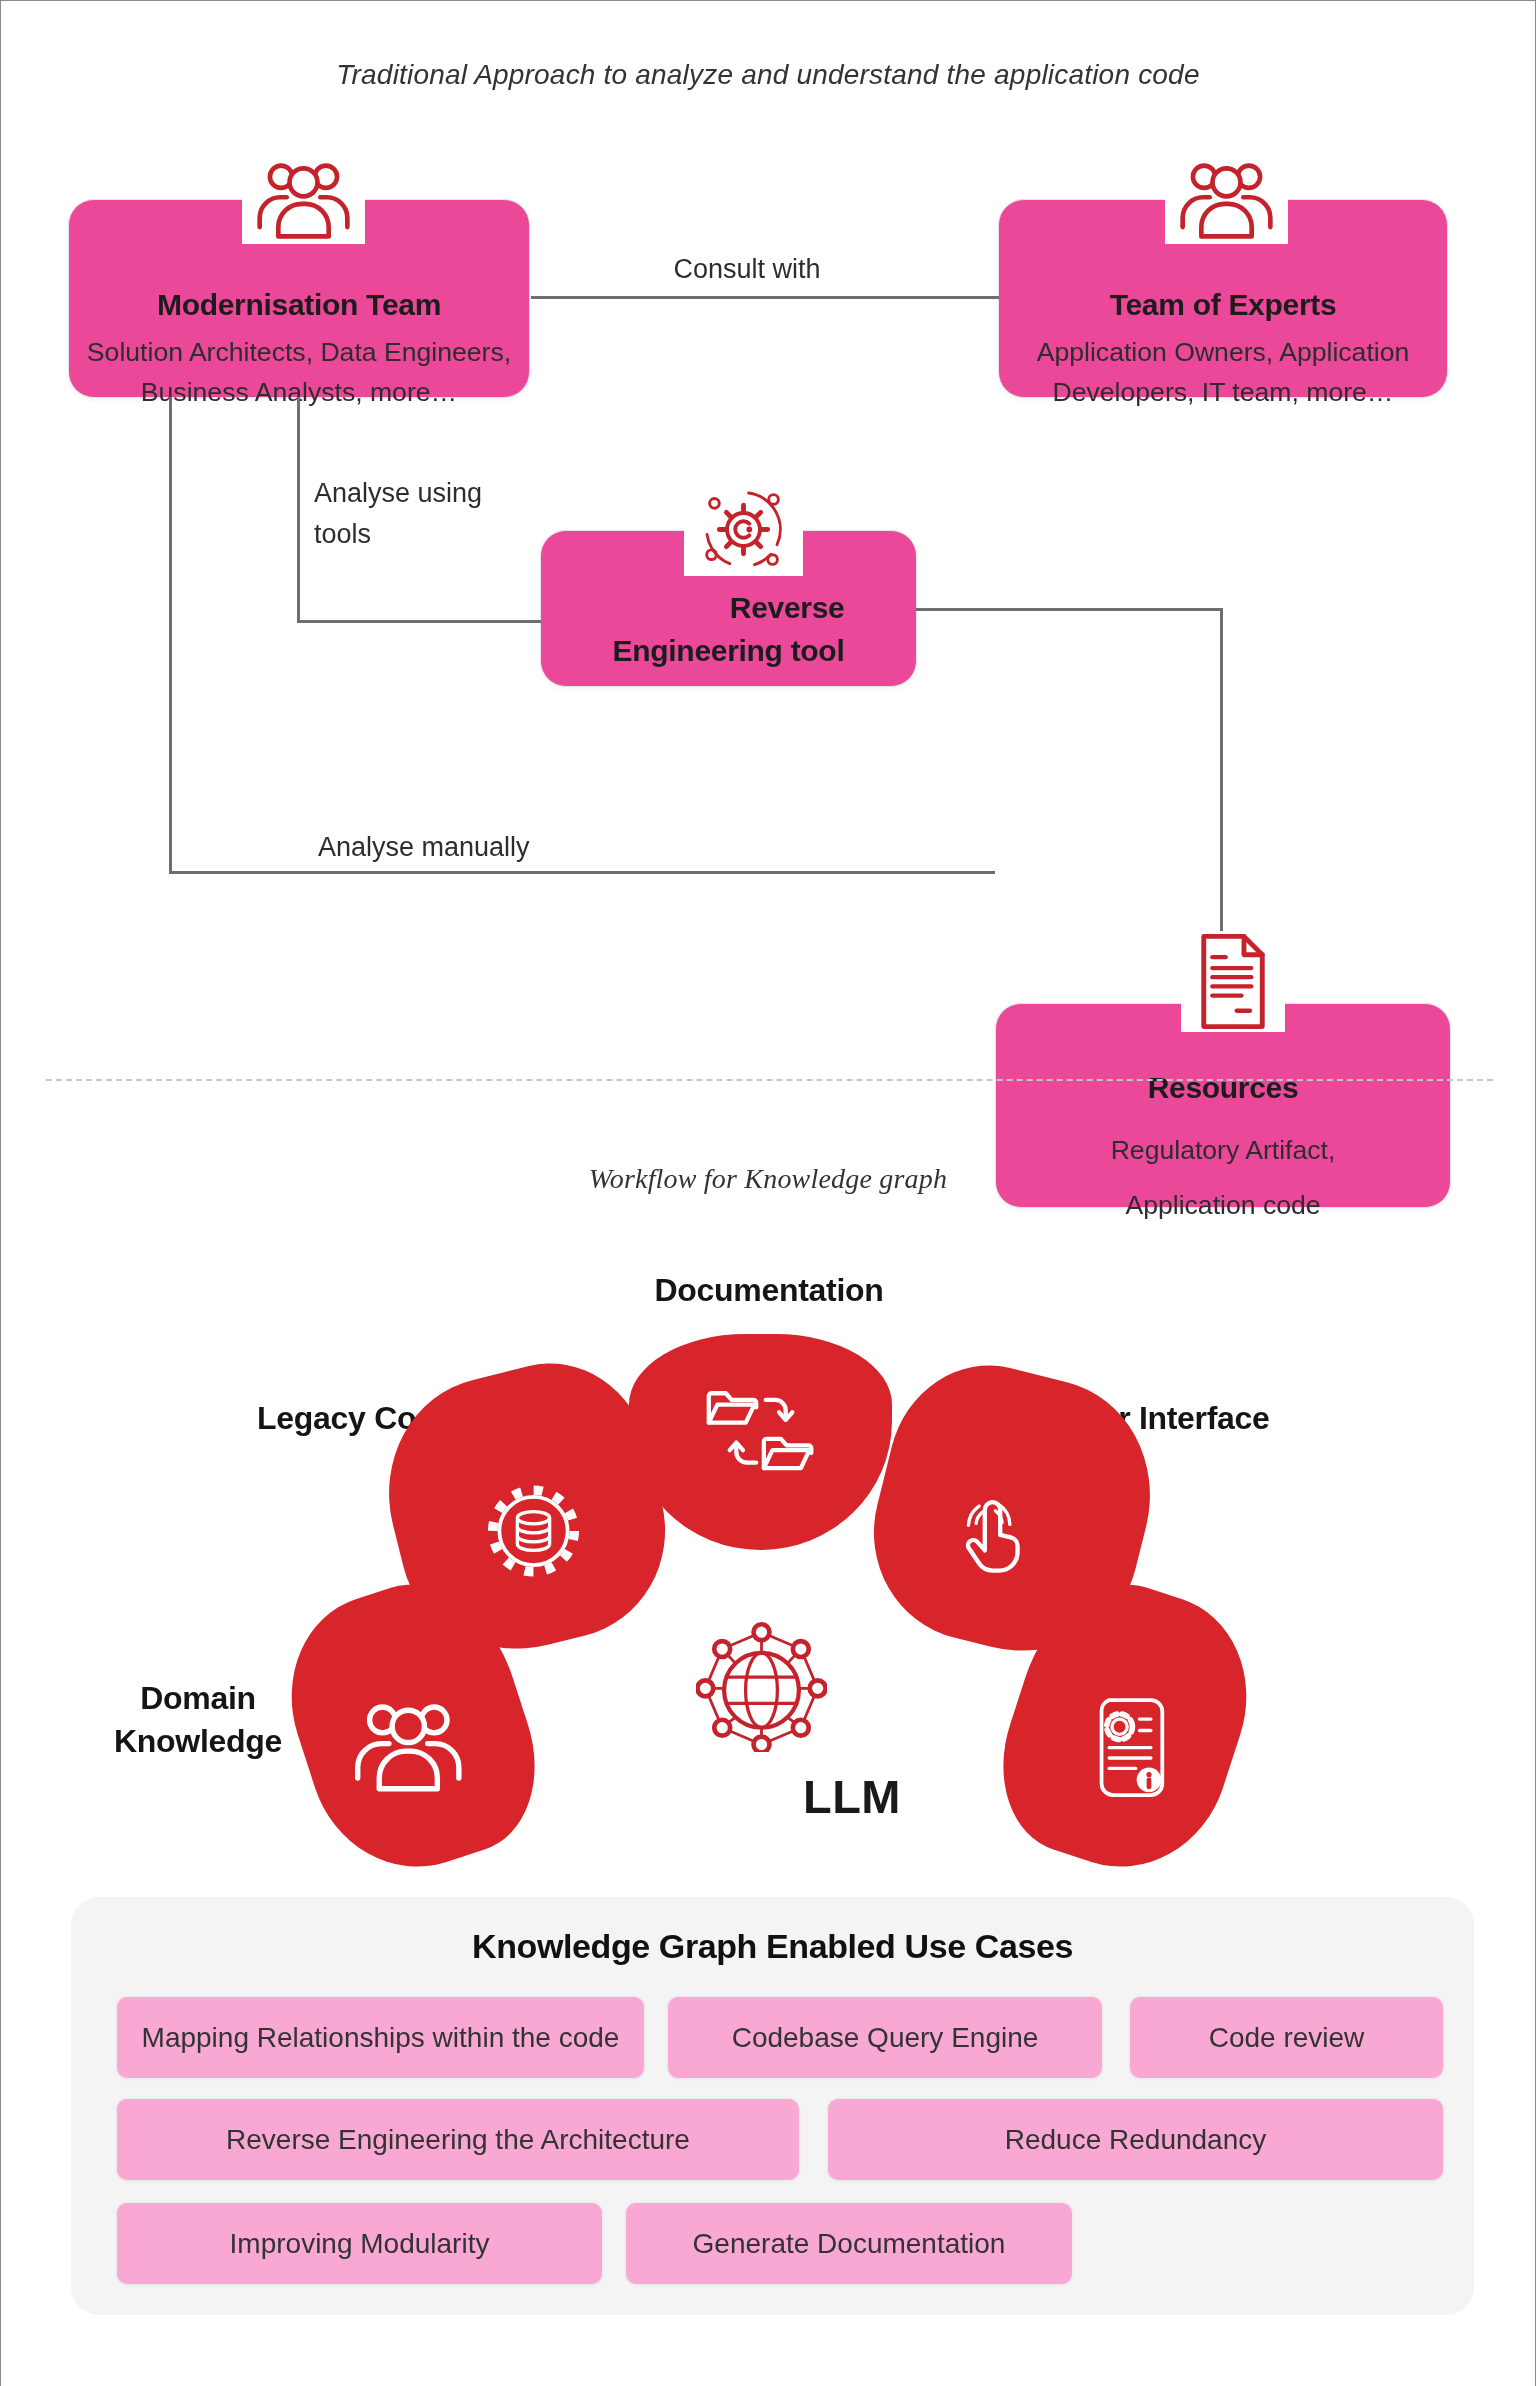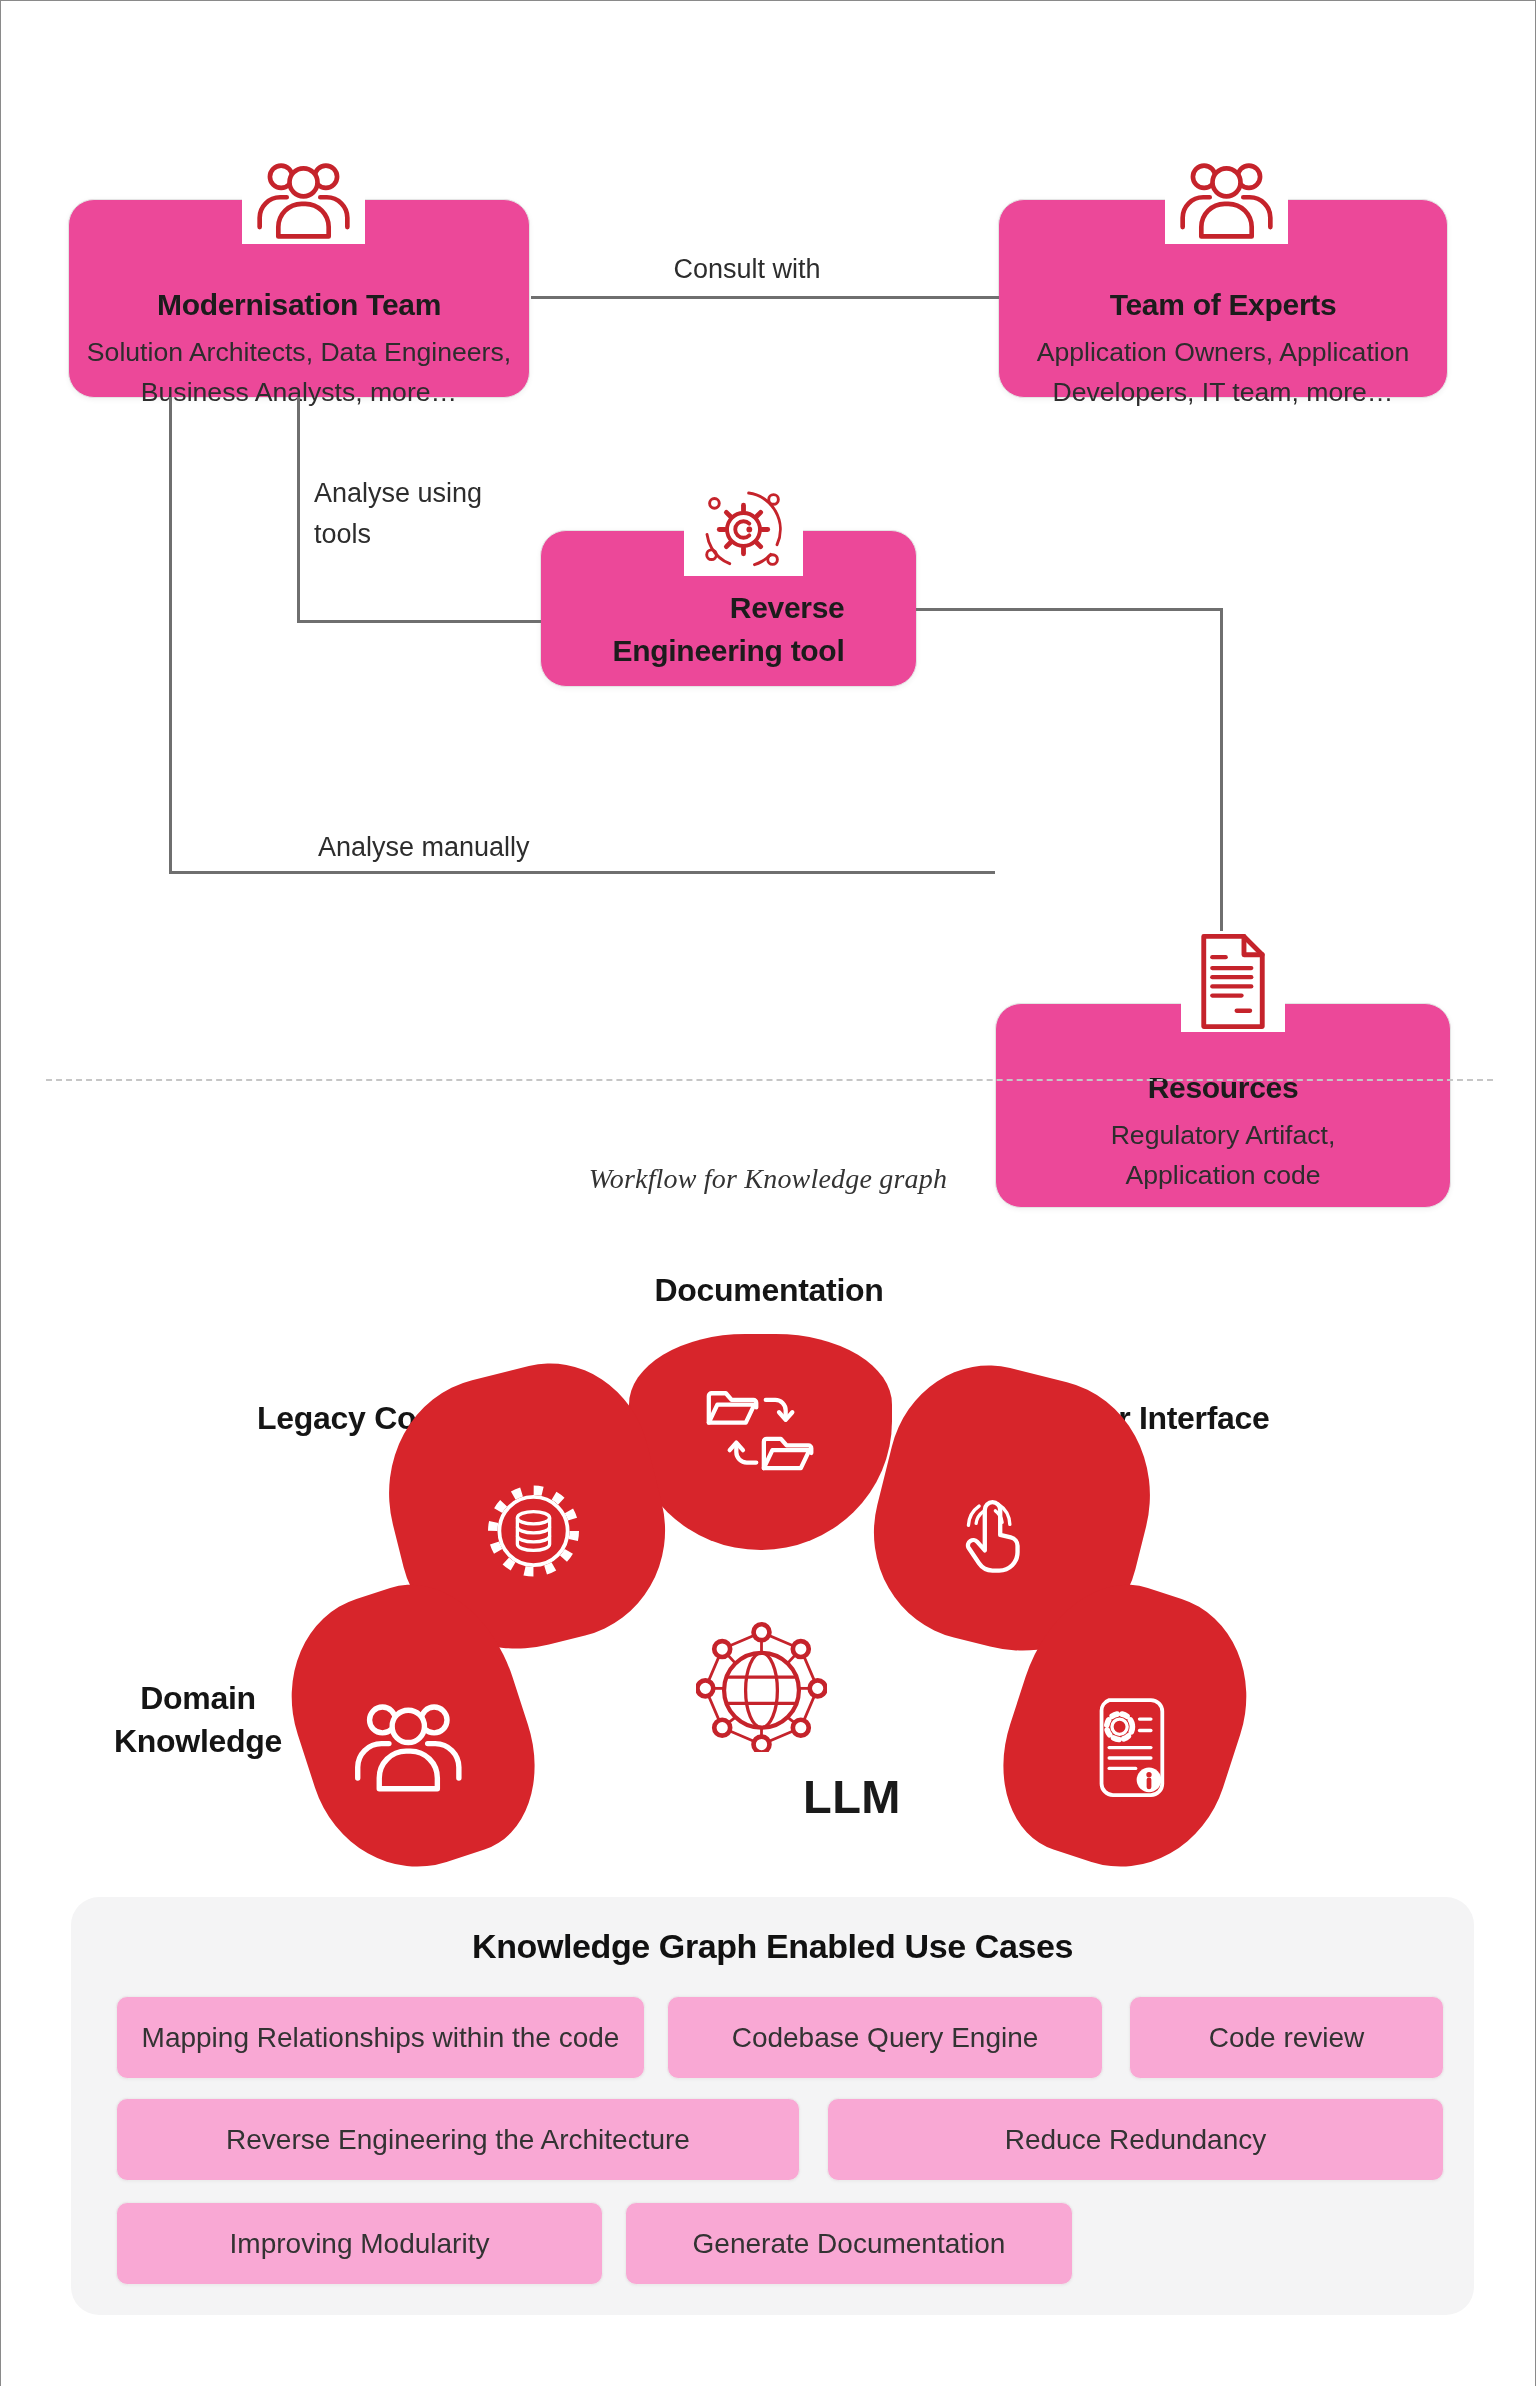--- a/index.html
+++ b/index.html
@@ -39,20 +39,21 @@
     position:absolute;height:83px;background:#f9a8d4;border:0.9px solid #ececec;border-radius:11.2px;
     box-shadow:0 0.9px 2.8px rgba(0,0,0,.04);display:flex;align-items:center;justify-content:center;
     font-size:28px;color:#333;box-sizing:border-box;
   }
 </style>
 </head>
 <body>
 
 <div id="canvas">
 
+  <div class="abs section-title" style="top:58px;">Traditional Approach to analyze and understand the application code</div>
 
   <div class="line" style="left:530px;top:295px;width:468px;height:2.8px;"></div>
   <div class="line" style="left:296px;top:396px;width:2.8px;height:226px;"></div>
   <div class="line" style="left:296px;top:619px;width:244px;height:2.8px;"></div>
   <div class="line" style="left:168px;top:396px;width:2.8px;height:476px;"></div>
   <div class="line" style="left:168px;top:870px;width:826px;height:2.8px;"></div>
   <div class="line" style="left:915px;top:607px;width:307px;height:2.8px;"></div>
   <div class="line" style="left:1219px;top:607px;width:2.8px;height:327px;"></div>
 
   <div class="conn-label" style="left:550px;top:248px;width:392px;text-align:center;">Consult with</div>
@@ -116,21 +117,21 @@
           <path d="M29 48 H23"></path>
           <path d="M34.6 61.4 L30.3 65.7"></path>
         <path d="M48 67 V73"></path>
           <path d="M61.4 61.4 L65.7 65.7"></path>
       </g>
       <path d="M54 42 A8.5 8.5 0 1 0 54 54" stroke-width="4"></path>
       <circle cx="54" cy="48" r="3" fill="#c5232b" stroke="none"></circle>
     </svg>
   </div>
 
-  <div class="card" style="left:994px;top:1002px;width:456px;height:205px;padding-top:67px;">
+  <div class="card" style="left:994px;top:1002px;width:456px;height:205px;padding-top:67px;gap:15px;">
     <h2>Resources</h2>
     <div class="body-line">Regulatory Artifact,</div>
     <div class="body-line">Application code</div>
   </div>
   <div class="icon-chip" style="left:1180px;top:930px;">
     <svg width="78" height="101" viewBox="0 0 64 82" fill="none" stroke="#c5232b" stroke-linecap="round" stroke-linejoin="round">
       <path d="M8 4 h33 l15 15 v59 H8 Z" fill="#fff" stroke-width="4"></path>
       <path d="M41 4 v15 h15" stroke-width="4"></path>
       <g stroke-width="3.5">
         <path d="M15 21 H26"></path>

